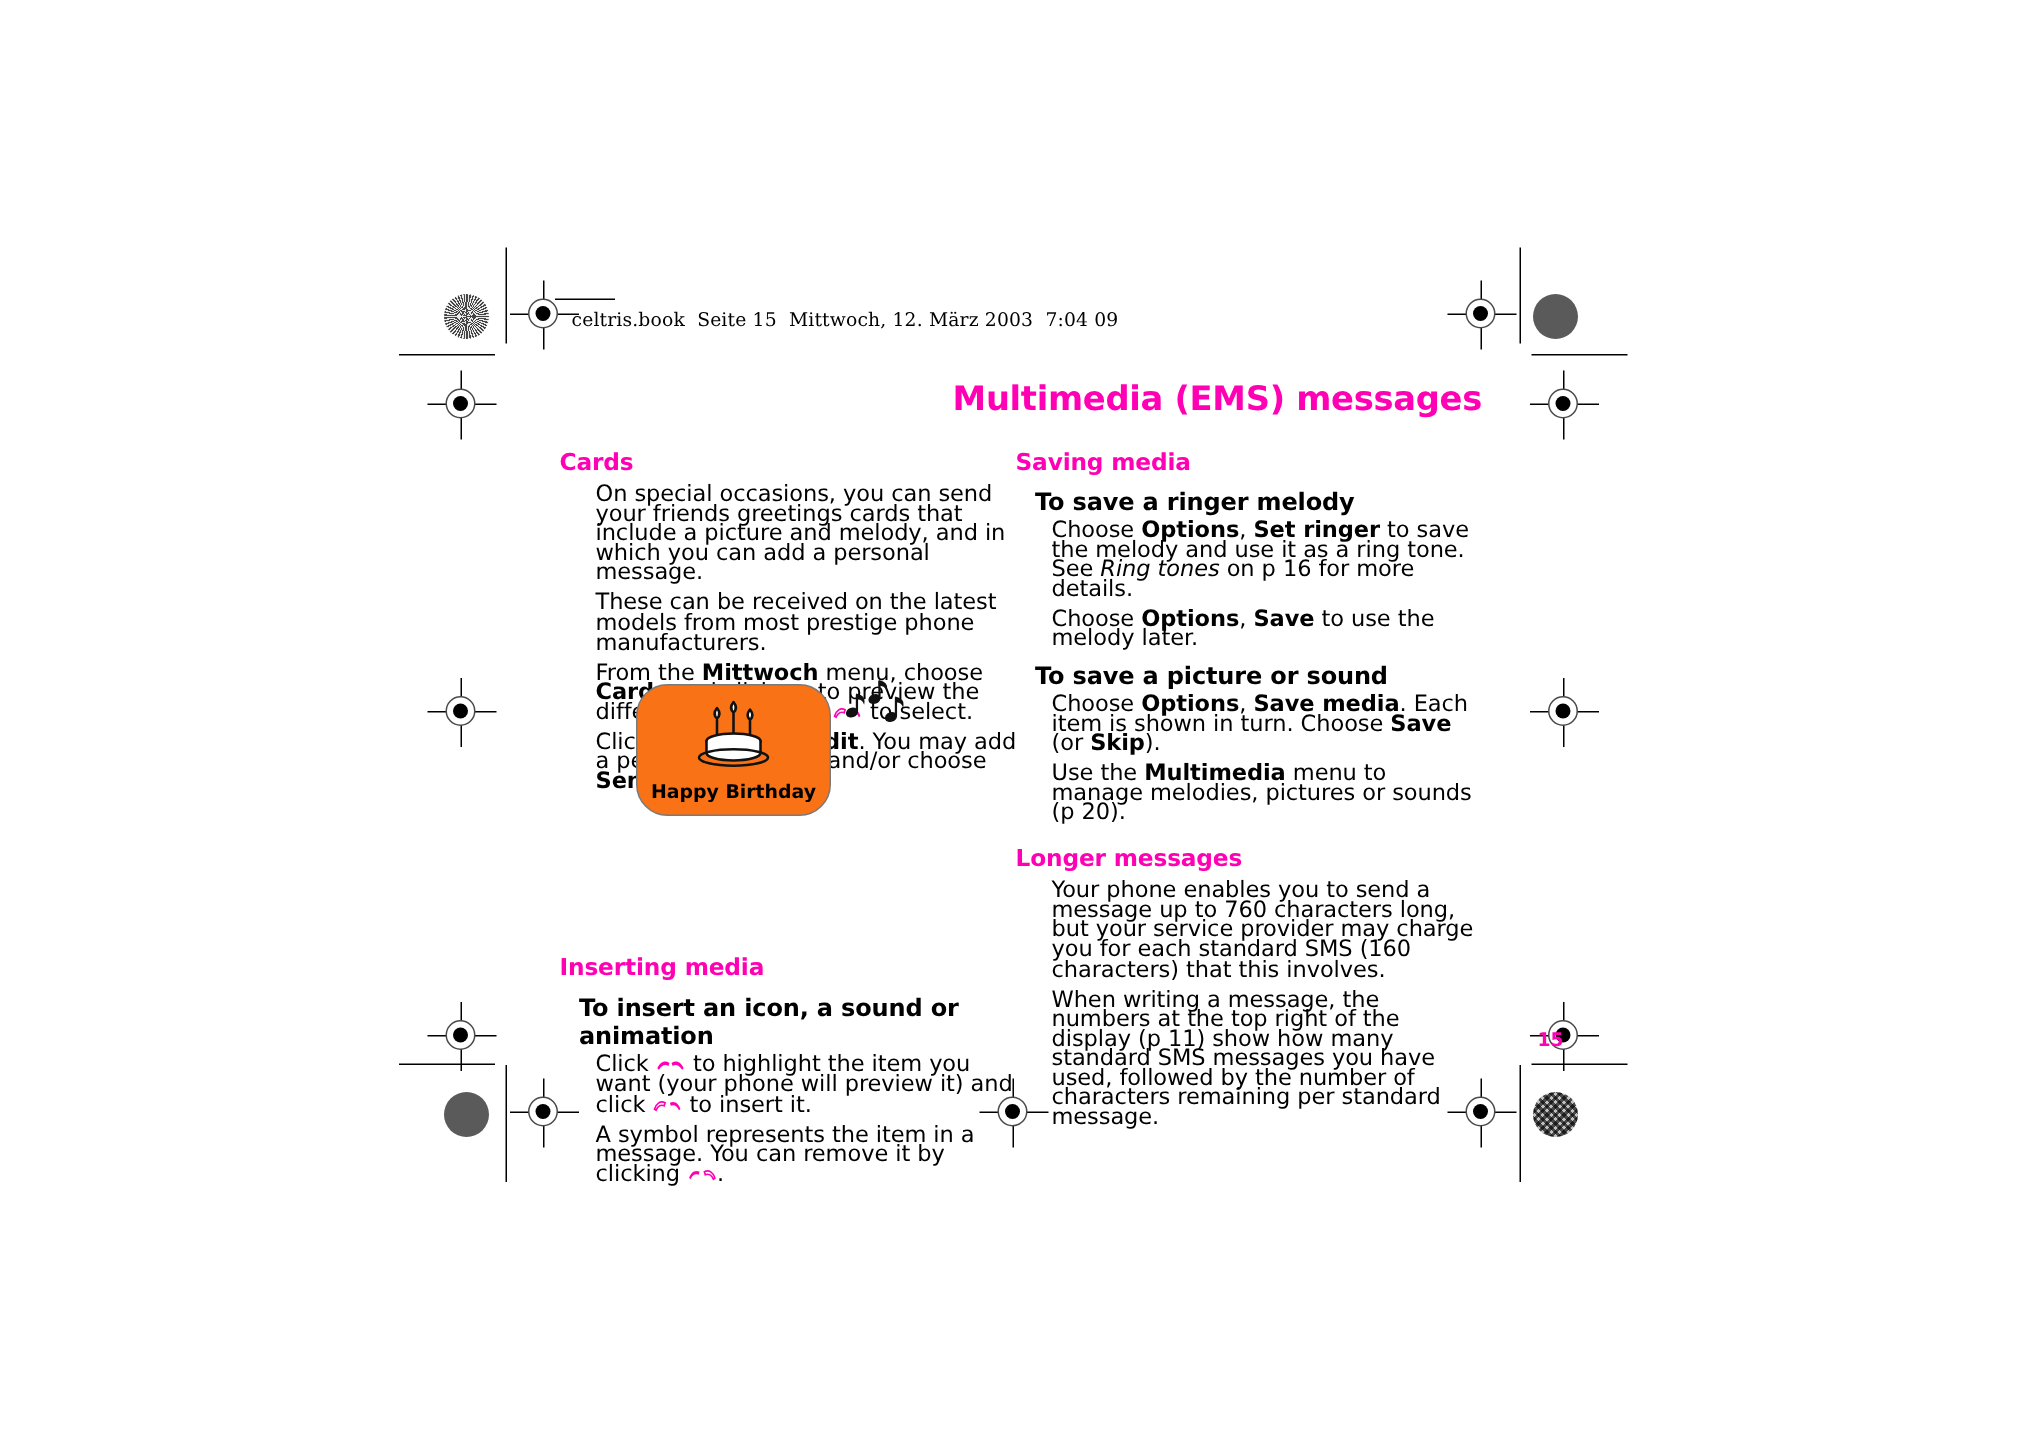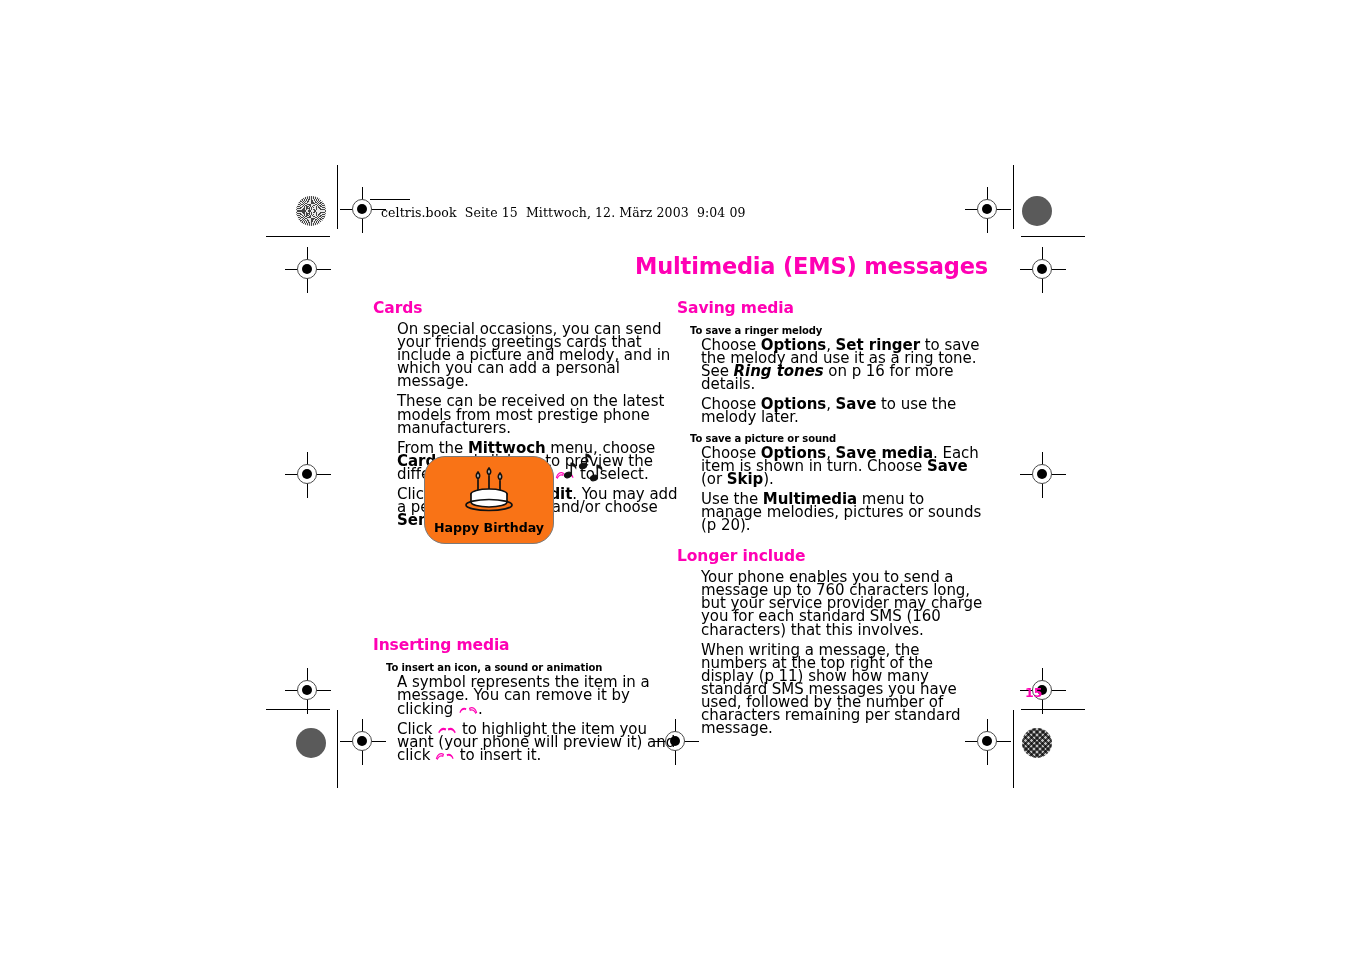--- a/index.html
+++ b/index.html
@@ -137,37 +137,37 @@
   .col-right { left: 665px; top: 299px; }
 
   h2.section {
     font-size: 15.5px;
     font-weight: bold;
     color: #ff00b4;
     margin: 0 0 6px 0;
     letter-spacing: -0.1px;
   }
   h3.subsection {
-    font-size: 10px;
+    font-size: 16px;
     font-weight: bold;
     color: #000000;
     margin: 8px 0 3px 13px;
     letter-spacing: -0.1px;
   }
   p.body {
     font-size: 15px;
     line-height: 13.1px;
     margin: 0 0 7px 0;
     padding-left: 24px;
     color: #000000;
     letter-spacing: -0.05px;
   }
   p.body:last-child { margin-bottom: 0; }
   .b  { font-weight: bold; text-align: right; }
-  .bi { font-weight: bold; font-style: italic; }
+  .bi { font-weight: normal; font-style: italic; }
 
   
   .key {
     display: inline-block;
     vertical-align: -1px;
     width: 20px;
     height: 11px;
     position: relative;
   }
   .key svg { display: block; }
@@ -299,21 +299,21 @@
       <div class="ring"></div>
       <div class="dot"></div>
   </div>
 
   <div class="starcircle" style="left:296px;  top:196px;"></div>
   <div class="solidcircle" style="left:1022px; top:196px;"></div>
   <div class="solidcircle" style="left:296px;  top:728px;"></div>
   <div class="textcircle" style="left:1022px; top:728px;"></div>
 
   <div class="slug-rule"></div>
-  <div class="slug">celtris.book  Seite 15  Mittwoch, 12. März 2003  9:04 09</div>
+  <div class="slug">celtris.book  Seite 15  Mittwoch, 12. März 2003  7:04 09</div>
 
   <div class="content">
 
     <div class="doc-title">Multimedia (EMS) messages</div>
 
     <div class="col col-left" id="left-col">
         <h2 class="section">Cards</h2>
         <p class="body"><span>On special occasions, you can send your friends greetings cards that include a picture and melody, and in which you can add a personal message.</span></p>
         <p class="body"><span>These can be received on the latest models from most prestige phone manufacturers.</span></p>
         <p class="body"><span>From the </span><span class="b">Mittwoch</span><span> menu, choose </span><span class="b">Cards</span><span> and click </span><span class="key"><svg width="20" height="11" viewBox="0 0 20 11">
@@ -329,48 +329,48 @@
             </svg></span><span> to select.</span></p>
         <p class="body"><span>Click </span><span class="key"><svg width="20" height="11" viewBox="0 0 20 11">
               <g>
                 <path d="M1.4 8.4 C2.6 4.6 5.2 2.6 8.4 4.2 L7.8 6.2 C5.6 5.2 3.6 6.4 2.4 9.1 Z" fill="#ffffff" stroke="#ff00b4" stroke-width="1.1"></path>
                 <path d="M18.6 8.4 C17.4 4.6 14.8 2.6 11.6 4.2 L12.2 6.2 C14.4 5.2 16.4 6.4 17.6 9.1 Z" fill="#ff00b4"></path>
               </g>
             </svg></span><span> to choose </span><span class="b">Edit</span><span>. You may add a personal message and/or choose </span><span class="b">Send</span><span>.</span></p>
         <div style="height: 102px;"></div>
         <h2 class="section">Inserting media</h2>
         <h3 class="subsection">To insert an icon, a sound or animation</h3>
+        <p class="body"><span>Click </span><span class="key"><svg width="20" height="11" viewBox="0 0 20 11">
+              <g fill="#ff00b4">
+                <path d="M1.2 8.2 C3 4.2 6 2.4 9.3 4.6 L8.6 6.6 C6.2 5.2 4 6.6 2.3 9.2 Z"></path>
+                <path d="M18.8 8.2 C17 4.2 14 2.4 10.7 4.6 L11.4 6.6 C13.8 5.2 16 6.6 17.7 9.2 Z"></path>
+              </g>
+            </svg></span><span> to highlight the item you want (your phone will preview it) and click </span><span class="key"><svg width="20" height="11" viewBox="0 0 20 11">
+              <g>
+                <path d="M1.4 8.4 C2.6 4.6 5.2 2.6 8.4 4.2 L7.8 6.2 C5.6 5.2 3.6 6.4 2.4 9.1 Z" fill="#ffffff" stroke="#ff00b4" stroke-width="1.1"></path>
+                <path d="M18.6 8.4 C17.4 4.6 14.8 2.6 11.6 4.2 L12.2 6.2 C14.4 5.2 16.4 6.4 17.6 9.1 Z" fill="#ff00b4"></path>
+              </g>
+            </svg></span><span> to insert it.</span></p>
         <p class="body"><span>A symbol represents the item in a message. You can remove it by clicking </span><span class="key"><svg width="20" height="11" viewBox="0 0 20 11">
               <g>
                 <path d="M1.4 8.4 C2.6 4.6 5.2 2.6 8.4 4.2 L7.8 6.2 C5.6 5.2 3.6 6.4 2.4 9.1 Z" fill="#ff00b4"></path>
                 <path d="M18.6 8.4 C17.4 4.6 14.8 2.6 11.6 4.2 L12.2 6.2 C14.4 5.2 16.4 6.4 17.6 9.1 Z" fill="#ffffff" stroke="#ff00b4" stroke-width="1.1"></path>
               </g>
             </svg></span><span>.</span></p>
-        <p class="body"><span>Click </span><span class="key"><svg width="20" height="11" viewBox="0 0 20 11">
-              <g fill="#ff00b4">
-                <path d="M1.2 8.2 C3 4.2 6 2.4 9.3 4.6 L8.6 6.6 C6.2 5.2 4 6.6 2.3 9.2 Z"></path>
-                <path d="M18.8 8.2 C17 4.2 14 2.4 10.7 4.6 L11.4 6.6 C13.8 5.2 16 6.6 17.7 9.2 Z"></path>
-              </g>
-            </svg></span><span> to highlight the item you want (your phone will preview it) and click </span><span class="key"><svg width="20" height="11" viewBox="0 0 20 11">
-              <g>
-                <path d="M1.4 8.4 C2.6 4.6 5.2 2.6 8.4 4.2 L7.8 6.2 C5.6 5.2 3.6 6.4 2.4 9.1 Z" fill="#ffffff" stroke="#ff00b4" stroke-width="1.1"></path>
-                <path d="M18.6 8.4 C17.4 4.6 14.8 2.6 11.6 4.2 L12.2 6.2 C14.4 5.2 16.4 6.4 17.6 9.1 Z" fill="#ff00b4"></path>
-              </g>
-            </svg></span><span> to insert it.</span></p>
       </div>
     <div class="col col-right" id="right-col">
         <h2 class="section">Saving media</h2>
         <h3 class="subsection">To save a ringer melody</h3>
         <p class="body"><span>Choose </span><span class="b">Options</span><span>, </span><span class="b">Set ringer</span><span> to save the melody and use it as a ring tone. See </span><span class="bi">Ring tones</span><span> on p 16 for more details.</span></p>
         <p class="body"><span>Choose </span><span class="b">Options</span><span>, </span><span class="b">Save</span><span> to use the melody later.</span></p>
         <h3 class="subsection">To save a picture or sound</h3>
         <p class="body"><span>Choose </span><span class="b">Options</span><span>, </span><span class="b">Save media</span><span>.  Each item is shown in turn. Choose </span><span class="b">Save</span><span> (or </span><span class="b">Skip</span><span>).</span></p>
         <p class="body"><span>Use the </span><span class="b">Multimedia</span><span> menu to manage melodies, pictures or sounds (p 20).</span></p>
         <div style="height: 8px;"></div>
-        <h2 class="section">Longer include</h2>
+        <h2 class="section">Longer messages</h2>
         <p class="body"><span>Your phone enables you to send a message up to 760 characters long, but your service provider may charge you for each standard SMS (160 characters) that this involves.</span></p>
         <p class="body"><span>When writing a message, the numbers at the top right of the display (p 11) show how many standard SMS messages you have used, followed by the number of characters remaining per standard message.</span></p>
       </div>
 
     <div class="card-figure">
       <div class="cake-wrap">
         <svg width="64" height="52" viewBox="0 0 64 52" aria-hidden="true">
           <g fill="none" stroke="#111" stroke-width="1.7" stroke-linecap="round" stroke-linejoin="round">
 
             <line x1="21" y1="16" x2="21" y2="29"></line>

